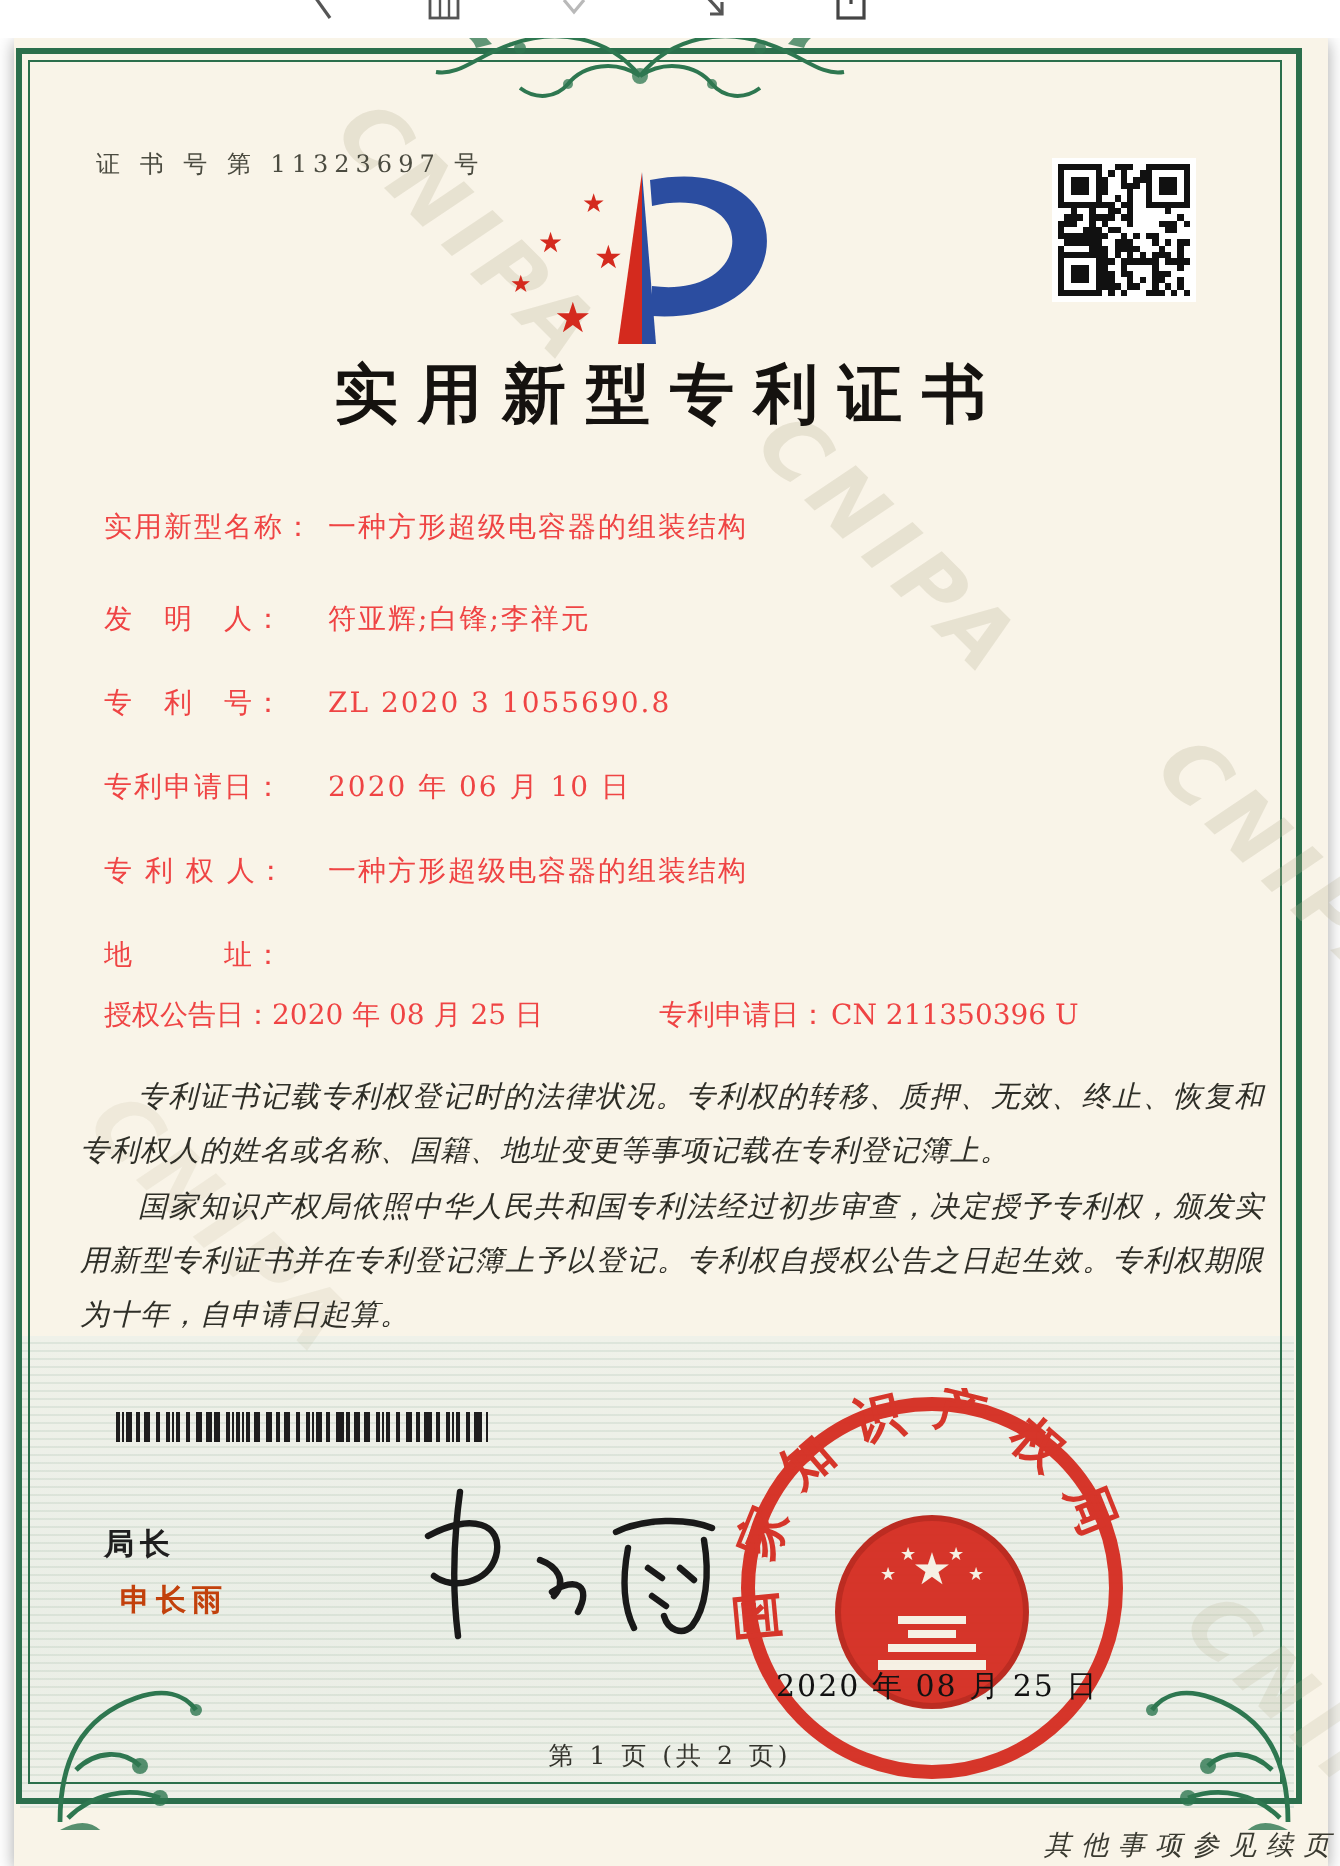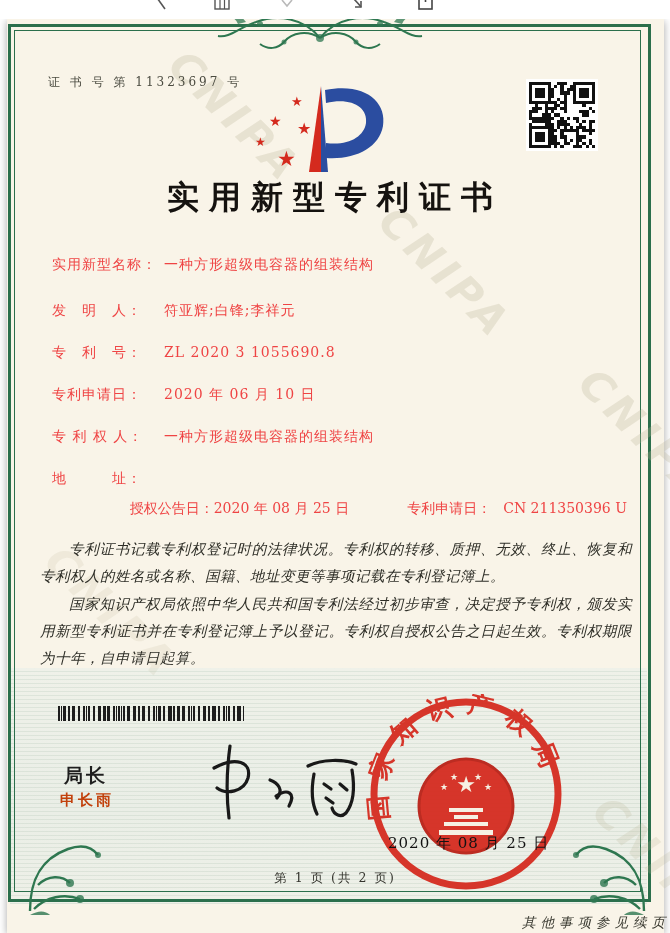--- a/index.html
+++ b/index.html
@@ -30,35 +30,35 @@
   .logo{position:absolute;left:243px;top:80px;width:160px;height:96px;z-index:2;}
   .qr{position:absolute;left:526px;top:79px;width:72px;height:72px;background:#ffffff;padding:3px;box-sizing:border-box;z-index:2;}
   .title{position:absolute;left:0;width:100%;top:176px;text-align:center;font-size:32px;font-weight:bold;
          letter-spacing:10px;color:#15120f;z-index:2;}
   
   .fields{position:absolute;left:52px;top:254px;width:575px;font-size:14px;color:#ef4444;z-index:2;}
   .frow{display:flex;margin-bottom:22px;line-height:20px;}
   .frow.tall{margin-bottom:26px;}
   .flabel{flex:0 0 112px;letter-spacing:1px;}
   .fvalue{flex:1;letter-spacing:1px;}
-  .grant-row{display:flex;line-height:20px;margin-top:2px;justify-content:flex-end;}
+  .grant-row{display:flex;line-height:20px;margin-top:2px;}
   .grant-pair{display:flex;}
   .grant-pair.second{margin-left:58px;}
   
   .paras{position:absolute;left:40px;top:536px;width:592px;font-size:14.5px;font-style:italic;
          line-height:1.88;letter-spacing:.5px;text-align:justify;color:#2e2e27;z-index:2;}
   .paras p{margin:0;text-indent:2em;}
   
   .barcode{position:absolute;left:58px;top:706px;width:186px;height:15px;z-index:2;
     background-image:
       repeating-linear-gradient(90deg,#1d1d1d 0 2px,transparent 2px 5px),
       repeating-linear-gradient(90deg,#1d1d1d 0 1px,transparent 1px 7px),
       repeating-linear-gradient(90deg,transparent 0 3px,#1d1d1d 3px 4px,transparent 4px 11px);}
-  .sig-title{position:absolute;left:64px;top:763px;font-family:"DejaVu Sans",sans-serif;font-weight:bold;
-             font-size:19px;letter-spacing:3px;color:#1f1f1f;z-index:2;}
+  .sig-title{position:absolute;left:52px;top:763px;font-family:"DejaVu Sans",sans-serif;font-weight:bold;
+             font-size:15px;letter-spacing:3px;color:#1f1f1f;z-index:2;}
   .sig-name{position:absolute;left:60px;top:791px;font-family:"DejaVu Sans",sans-serif;font-weight:bold;
             font-size:15px;letter-spacing:3px;color:#c2410c;z-index:2;text-align:center;}
   .signature{position:absolute;left:196px;top:738px;width:168px;height:88px;z-index:3;}
   .seal{position:absolute;left:366px;top:694px;width:200px;height:200px;z-index:2;opacity:.93;}
   .seal-date{position:absolute;left:388px;top:834px;font-size:15px;letter-spacing:1px;color:#121212;z-index:4;}
   .footer-page{position:absolute;left:0;width:100%;top:870px;text-align:center;font-size:12.5px;
                letter-spacing:2px;color:#33332c;z-index:2;}
   .continuation{position:absolute;left:0;width:100%;top:914px;text-align:right;font-size:13.5px;font-style:italic;
                 letter-spacing:5px;color:#3a3a31;z-index:2;}
 </style>
@@ -362,21 +362,21 @@
     <div class="frow" style="margin-bottom:10px">
       <div class="flabel">地　　　址：</div>
     </div>
     <div class="grant-row">
       <div class="grant-pair">
         <span>授权公告日：</span>
         <span>2020 年 08 月 25 日</span>
       </div>
       <div class="grant-pair second">
         <span>专利申请日：</span>
-        <span style="margin-left:12px">CN 211350396 U</span>
+        <span style="margin-left:2px">CN 211350396 U</span>
       </div>
     </div>
   </div>
 
   <div class="paras">
     <p>专利证书记载专利权登记时的法律状况。专利权的转移、质押、无效、终止、恢复和专利权人的姓名或名称、国籍、地址变更等事项记载在专利登记簿上。</p>
     <p>国家知识产权局依照中华人民共和国专利法经过初步审查，决定授予专利权，颁发实用新型专利证书并在专利登记簿上予以登记。专利权自授权公告之日起生效。专利权期限为十年，自申请日起算。</p>
   </div>
 
   <div class="barcode"></div>

